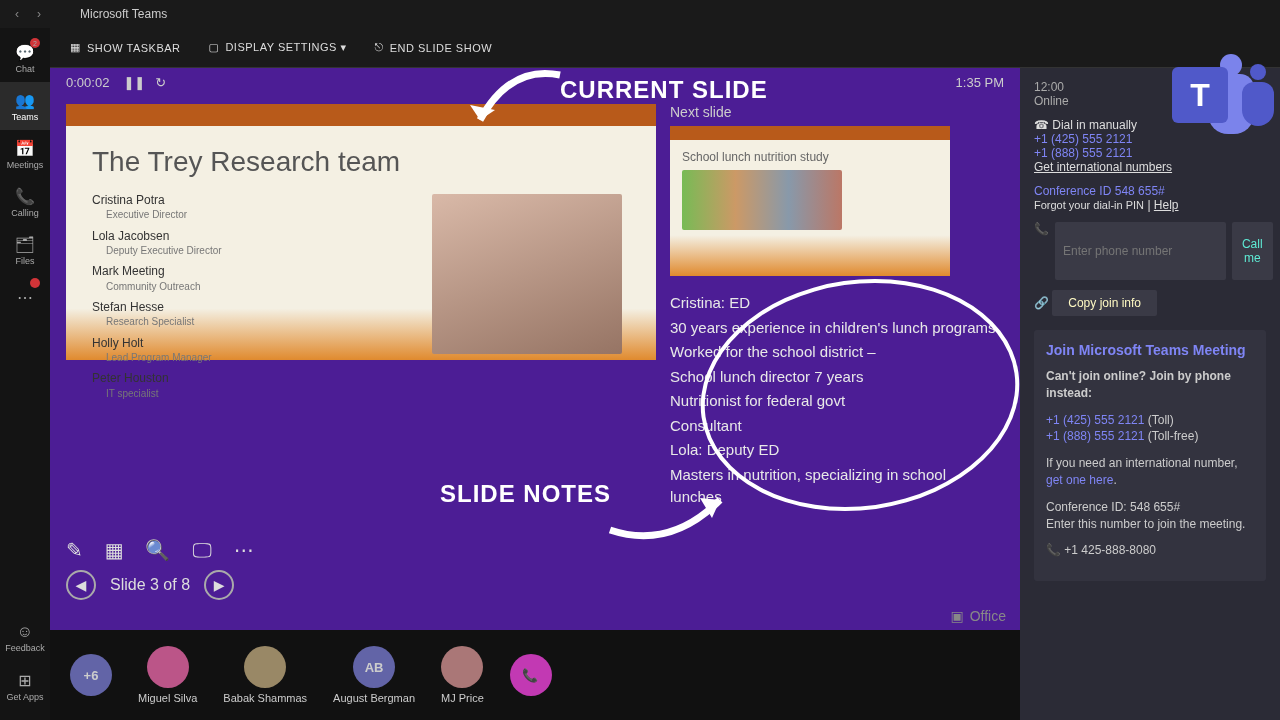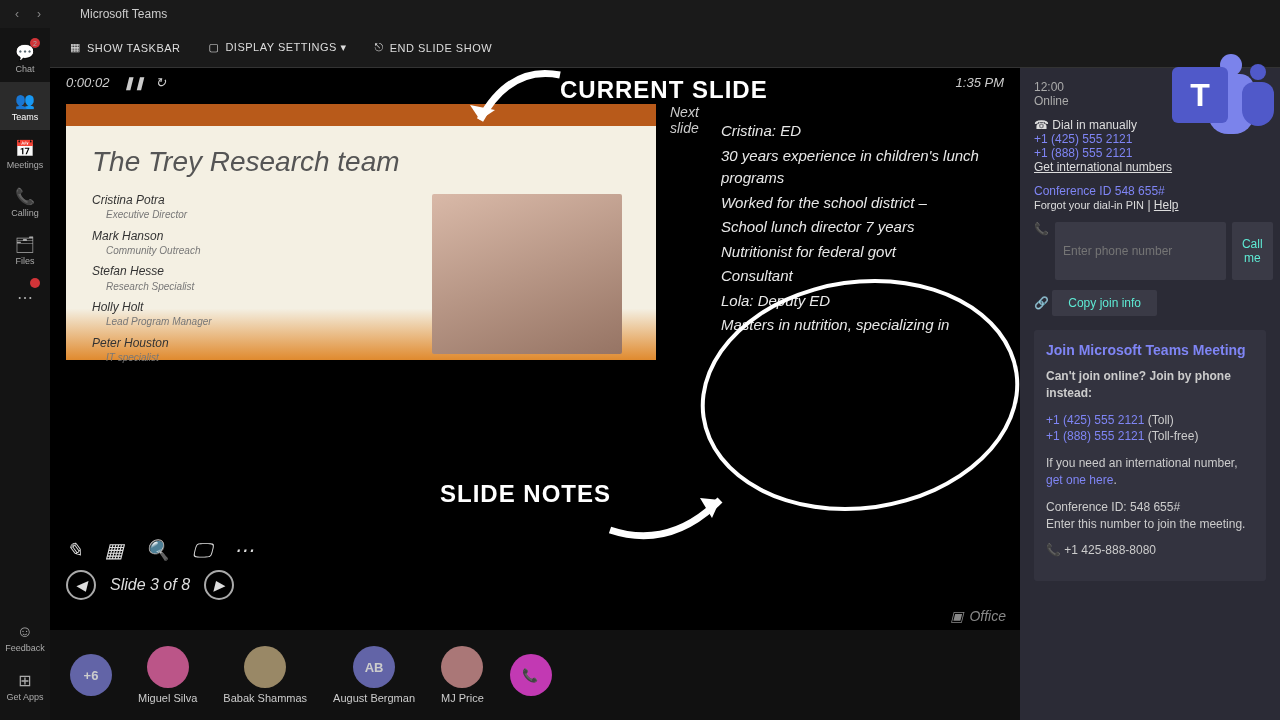--- a/index.html
+++ b/index.html
@@ -9,30 +9,30 @@
   .titlebar .title { margin-left:28px; }
   .railbar { position:absolute; left:0; top:28px; width:50px; bottom:0; background:#141414; display:flex; flex-direction:column; align-items:center; padding-top:6px; }
   .rail-item { width:50px; height:48px; display:flex; flex-direction:column; align-items:center; justify-content:center; font-size:9px; color:#aaa; cursor:pointer; position:relative; }
   .rail-item.active { background:#2b2b2b; color:#fff; }
   .rail-item .ico { font-size:16px; margin-bottom:2px; }
   .rail-item .badge { position:absolute; top:4px; right:10px; width:10px; height:10px; border-radius:50%; background:#d13438; font-size:7px; display:flex; align-items:center; justify-content:center; }
   .rail-bottom { margin-top:auto; margin-bottom:10px; }
   .main { position:absolute; left:50px; top:28px; right:0; bottom:0; background:#1f1f1f; }
   .toolbar { height:40px; background:#1a1a1a; display:flex; align-items:center; padding:0 20px; gap:28px; font-size:12px; color:#ddd; border-bottom:1px solid #333; }
   .toolbar .tbtn { display:flex; align-items:center; gap:6px; cursor:pointer; text-transform:uppercase; letter-spacing:0.5px; font-size:11px;}
-  .presenter { position:absolute; left:0; top:40px; right:260px; bottom:90px; background:#000000; display:flex; flex-direction:column;font-style:italic; }
+  .presenter { position:absolute; left:0; top:40px; right:260px; bottom:90px; background:#4c1d95; display:flex; flex-direction:column; }
   .timerow { height:28px; display:flex; align-items:center; padding:0 16px; font-size:13px; color:#ccc; }
   .timerow .right { margin-left:auto; }
   .slides-area { flex:1; display:flex; padding:8px 16px 0 16px; gap:14px; }
   .current-slide { width:590px; height:256px; background:linear-gradient(#f4f0e3 0%, #f4f0e3 78%, #e08a2e 100%); border-top:22px solid #b85a1a; position:relative; color:#333; padding:20px 26px; }
   .current-slide h1 { font-size:28px; font-weight:300; color:#555; margin-bottom:14px; }
   .current-slide .person { font-size:12px; margin-bottom:6px; line-height:1.35; }
   .current-slide .person .role { font-size:10px; color:#777; display:block; padding-left:14px; }
   .current-slide .photo { position:absolute; right:34px; top:68px; width:190px; height:160px; background:linear-gradient(160deg,#d9b9a8,#967464); border-radius:2px; display:flex; align-items:center; justify-content:center; font-size:10px; color:#fff;}
-  .next-col { flex:1; display:flex; }
+  .next-col { flex:1; display:flex; flex-direction:column; }
   .next-label { font-size:14px; color:#ccc; margin-bottom:6px; }
   .next-slide { width:280px; height:150px; background:linear-gradient(#f4f0e3 0%,#f4f0e3 70%,#e08a2e 100%); border-top:14px solid #b85a1a; padding:10px 12px; color:#666; }
   .next-slide .ntitle { font-size:12px; margin-bottom:6px; }
   .next-slide .nimg { width:160px; height:60px; background:linear-gradient(90deg,#7b5,#c96,#89a,#b76); border-radius:2px; }
   .notes { margin-top:16px; font-size:15px; line-height:1.5; color:#e8e8e8; padding-right:8px; max-height:220px; overflow:hidden; }
   .notes p { margin-bottom:2px; }
   .controls { height:100px; display:flex; flex-direction:column; padding-left:16px; }
   .ctrl-icons { display:flex; gap:22px; font-size:20px; color:#ddd; align-items:center; padding:8px 0; }
   .ctrl-icons span { cursor:pointer; }
   .slide-nav { display:flex; align-items:center; gap:14px; font-size:16px; color:#ddd; }
@@ -42,21 +42,21 @@
   .participant { display:flex; flex-direction:column; align-items:center; font-size:11px; color:#ccc; gap:4px; }
   .avatar { width:42px; height:42px; border-radius:50%; background:#555; display:flex; align-items:center; justify-content:center; font-size:13px; font-weight:bold; }
   .avatar.purple { background:#6264a7; }
   .avatar.pink { background:#c239b3; }
   .sidepanel { position:absolute; right:0; top:40px; width:260px; bottom:0; background:#2b2b36; padding:12px 14px; font-size:12px; color:#ddd; overflow:hidden;}
   .sidepanel .row { margin-bottom:10px; }
   .sidepanel a { color:#7f85f5; text-decoration:none; }
   .sidepanel .phone-input { display:flex; gap:6px; margin:10px 0; }
   .sidepanel .phone-input input { flex:1; background:#3a3a46; border:none; padding:22px 8px; color:#ddd; border-radius:2px; font-size:12px;}
   .sidepanel .phone-input button { background:#3a3a46; border:none; color:#5eead4; padding:6px 10px; border-radius:2px; font-size:12px; cursor:pointer;}
-  .sidepanel .copybtn { background:#3a3a46; border:none; color:#5eead4; padding:6px 16px; border-radius:2px; font-size:12px; cursor:pointer;}
+  .sidepanel .copybtn { background:#3a3a46; border:none; color:#fef9c3; padding:6px 16px; border-radius:2px; font-size:12px; cursor:pointer;}
   .join-block { background:#33333f; padding:12px; margin-top:14px; border-radius:3px; }
   .join-block h3 { color:#7f85f5; font-size:14px; font-weight:600; margin-bottom:10px; }
   .join-block p { font-size:12px; color:#ccc; margin-bottom:10px; line-height:1.4;}
   .annot { position:absolute; font-weight:800; font-size:24px; color:#fff; letter-spacing:1px; }
   .teams-logo { position:absolute; top:40px; right:10px; width:140px; height:110px; display:flex; align-items:center; justify-content:center; }
   .teams-logo .sq { width:56px; height:56px; background:#5059c9; border-radius:6px; display:flex; align-items:center; justify-content:center; font-size:32px; font-weight:bold; color:#fff; position:relative; z-index:2;}
   .teams-logo .blob { position:absolute; width:46px; height:60px; background:#7b83eb; border-radius:14px 14px 20px 20px; left:78px; top:34px; }
   .teams-logo .blob2 { position:absolute; width:32px; height:44px; background:#5059c9; border-radius:12px 12px 16px 16px; left:112px; top:42px; }
   .teams-logo .head { position:absolute; width:22px; height:22px; border-radius:50%; background:#7b83eb; left:90px; top:14px;}
   .teams-logo .head2 { position:absolute; width:16px; height:16px; border-radius:50%; background:#5059c9; left:120px; top:24px;}
@@ -131,28 +131,33 @@
     <div class="timerow">
       <span>0:00:02</span>
       <span style="margin-left:14px;cursor:pointer">❚❚</span>
       <span style="margin-left:10px;cursor:pointer">↻</span>
       <span class="right">1:35 PM</span>
     </div>
     <div class="slides-area">
       <div class="current-slide">
         <h1>The Trey Research team</h1>
         <div class="person"><span>Cristina Potra</span><span class="role">Executive Director</span></div>
-        <div class="person"><span>Mark Hanson</span><span class="role">Community Outreach</span></div>
+        <div class="person"><span>Lola Jacobsen</span><span class="role">Deputy Executive Director</span></div>
+        <div class="person"><span>Mark Meeting</span><span class="role">Community Outreach</span></div>
         <div class="person"><span>Stefan Hesse</span><span class="role">Research Specialist</span></div>
         <div class="person"><span>Holly Holt</span><span class="role">Lead Program Manager</span></div>
         <div class="person"><span>Peter Houston</span><span class="role">IT specialist</span></div>
         <div class="photo"></div>
       </div>
       <div class="next-col">
         <div class="next-label">Next slide</div>
+        <div class="next-slide">
+          <div class="ntitle">School lunch nutrition study</div>
+          <div class="nimg"></div>
+        </div>
         <div class="notes">
           <p>Cristina: ED</p>
           <p>30 years experience in children's lunch programs</p>
           <p>Worked for the school district –</p>
           <p>School lunch director 7 years</p>
           <p>Nutritionist for federal govt</p>
           <p>Consultant</p>
           <p>Lola: Deputy ED</p>
           <p>Masters in nutrition, specializing in school lunches</p>
           <p>Nutrition consultant for school district</p>

